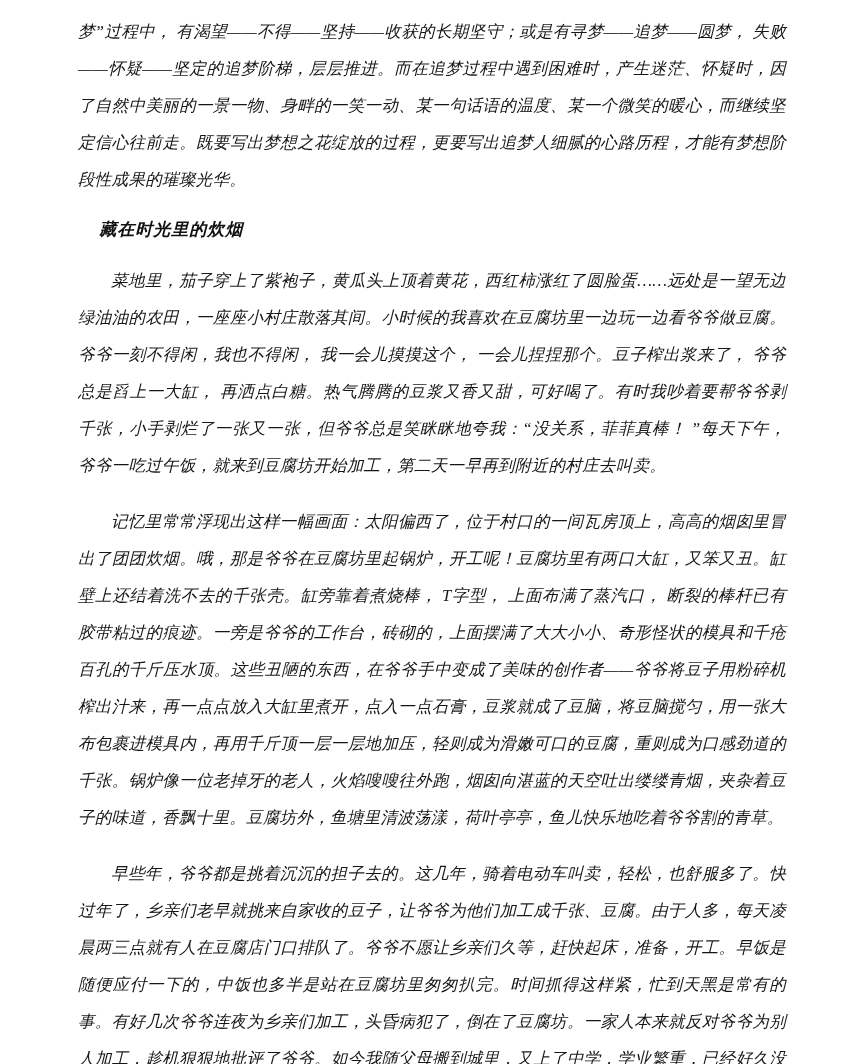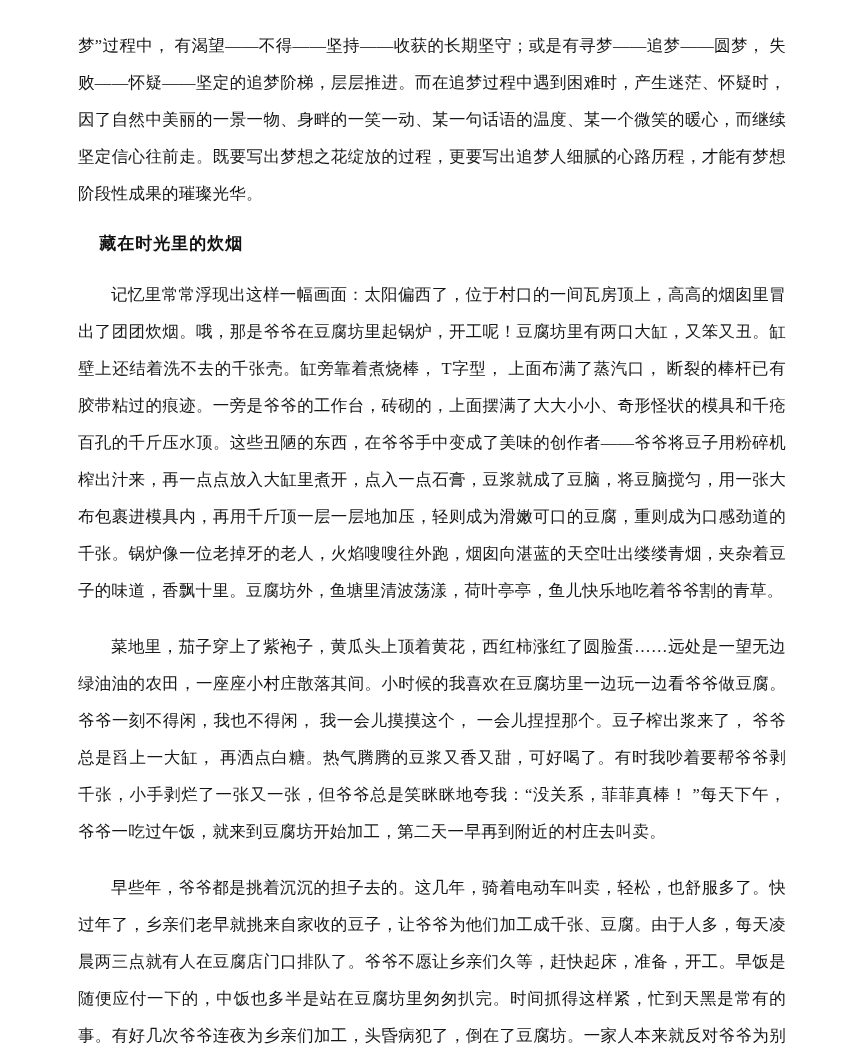--- a/index.html
+++ b/index.html
@@ -10,24 +10,25 @@
   }
   body {
     width: 860px;
     height: 1064px;
     overflow: hidden;
   }
   .page {
     box-sizing: border-box;
     width: 860px;
     height: 1064px;
-    padding: 27px 74px 0 78px;
+    padding: 13px 74px 0 78px;
     background: #ffffff;
     color: #161616;
     font-family: "Liberation Serif", "DejaVu Serif", serif;
+    font-style: italic;
   }
   .para {
     margin: 0 0 19px 0;
     font-size: 16.5px;
     line-height: 37px;
     text-align: justify;
     text-indent: 2em;
     letter-spacing: 0.3px;
     word-break: break-all;
   }
@@ -46,18 +47,18 @@
   }
 </style>
 </head>
 <body>
 
 <div class="page">
   <p class="para no-indent">梦”过程中， 有渴望——不得——坚持——收获的长期坚守；或是有寻梦——追梦——圆梦， 失败——怀疑——坚定的追梦阶梯，层层推进。而在追梦过程中遇到困难时，产生迷茫、怀疑时，因了自然中美丽的一景一物、身畔的一笑一动、某一句话语的温度、某一个微笑的暖心，而继续坚定信心往前走。既要写出梦想之花绽放的过程，更要写出追梦人细腻的心路历程，才能有梦想阶段性成果的璀璨光华。</p>
 
   <h2 class="essay-title">藏在时光里的炊烟</h2>
 
+  <p class="para">菜地里，茄子穿上了紫袍子，黄瓜头上顶着黄花，西红柿涨红了圆脸蛋……远处是一望无边绿油油的农田，一座座小村庄散落其间。小时候的我喜欢在豆腐坊里一边玩一边看爷爷做豆腐。爷爷一刻不得闲，我也不得闲， 我一会儿摸摸这个， 一会儿捏捏那个。豆子榨出浆来了， 爷爷总是舀上一大缸， 再洒点白糖。热气腾腾的豆浆又香又甜，可好喝了。有时我吵着要帮爷爷剥千张，小手剥烂了一张又一张，但爷爷总是笑眯眯地夸我：“没关系，菲菲真棒！ ”每天下午，爷爷一吃过午饭，就来到豆腐坊开始加工，第二天一早再到附近的村庄去叫卖。</p>
+
   <p class="para">记忆里常常浮现出这样一幅画面：太阳偏西了，位于村口的一间瓦房顶上，高高的烟囱里冒出了团团炊烟。哦，那是爷爷在豆腐坊里起锅炉，开工呢！豆腐坊里有两口大缸，又笨又丑。缸壁上还结着洗不去的千张壳。缸旁靠着煮烧棒， T字型， 上面布满了蒸汽口， 断裂的棒杆已有胶带粘过的痕迹。一旁是爷爷的工作台，砖砌的，上面摆满了大大小小、奇形怪状的模具和千疮百孔的千斤压水顶。这些丑陋的东西，在爷爷手中变成了美味的创作者——爷爷将豆子用粉碎机榨出汁来，再一点点放入大缸里煮开，点入一点石膏，豆浆就成了豆脑，将豆脑搅匀，用一张大布包裹进模具内，再用千斤顶一层一层地加压，轻则成为滑嫩可口的豆腐，重则成为口感劲道的千张。锅炉像一位老掉牙的老人，火焰嗖嗖往外跑，烟囱向湛蓝的天空吐出缕缕青烟，夹杂着豆子的味道，香飘十里。豆腐坊外，鱼塘里清波荡漾，荷叶亭亭，鱼儿快乐地吃着爷爷割的青草。</p>
-
-  <p class="para">菜地里，茄子穿上了紫袍子，黄瓜头上顶着黄花，西红柿涨红了圆脸蛋……远处是一望无边绿油油的农田，一座座小村庄散落其间。小时候的我喜欢在豆腐坊里一边玩一边看爷爷做豆腐。爷爷一刻不得闲，我也不得闲， 我一会儿摸摸这个， 一会儿捏捏那个。豆子榨出浆来了， 爷爷总是舀上一大缸， 再洒点白糖。热气腾腾的豆浆又香又甜，可好喝了。有时我吵着要帮爷爷剥千张，小手剥烂了一张又一张，但爷爷总是笑眯眯地夸我：“没关系，菲菲真棒！ ”每天下午，爷爷一吃过午饭，就来到豆腐坊开始加工，第二天一早再到附近的村庄去叫卖。</p>
 
   <p class="para">早些年，爷爷都是挑着沉沉的担子去的。这几年，骑着电动车叫卖，轻松，也舒服多了。快过年了，乡亲们老早就挑来自家收的豆子，让爷爷为他们加工成千张、豆腐。由于人多，每天凌晨两三点就有人在豆腐店门口排队了。爷爷不愿让乡亲们久等，赶快起床，准备，开工。早饭是随便应付一下的，中饭也多半是站在豆腐坊里匆匆扒完。时间抓得这样紧，忙到天黑是常有的事。有好几次爷爷连夜为乡亲们加工，头昏病犯了，倒在了豆腐坊。一家人本来就反对爷爷为别人加工，趁机狠狠地批评了爷爷。如今我随父母搬到城里，又上了中学，学业繁重，已经好久没有回去过故乡了。爷爷打电话来说锅炉坏了，这次听大家的话，豆腐不做了。豆香不再飘扬了，爷爷脸上的皱纹也更深了吧。小小的豆腐坊在被废弃的长夜里，会不会伤心寂寞呢？我又何时能再归故乡去领略那美丽的风景呢？藏在时光里的炊烟呀，请带去我的想念。</p>
 </div>
 
 </body></html>

